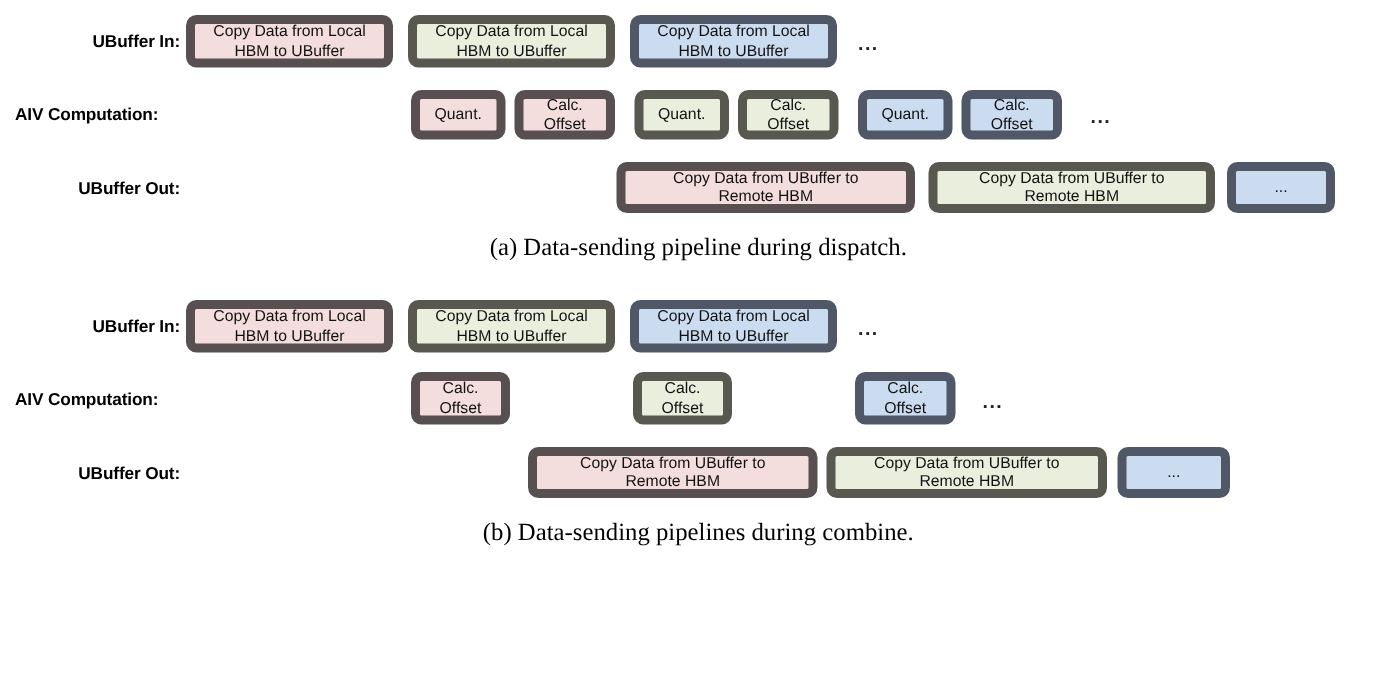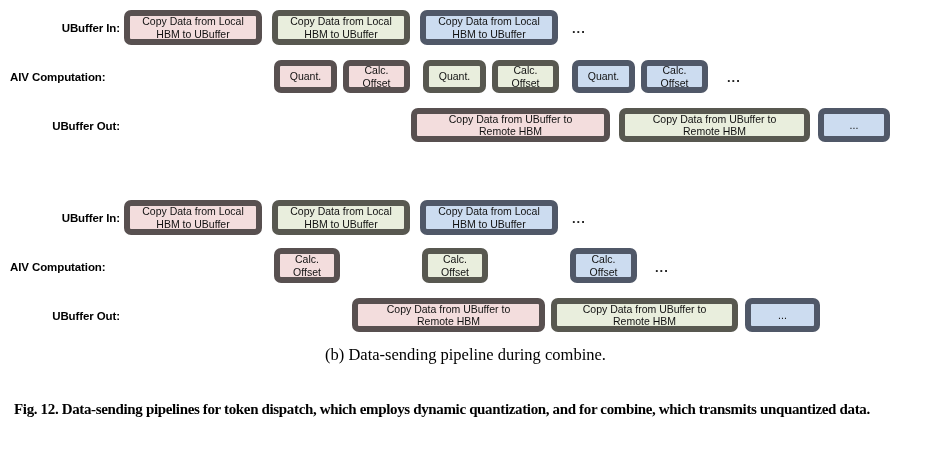--- a/index.html
+++ b/index.html
@@ -115,20 +115,21 @@
 
     <div class="row-label lbl-out" style="top:120px;">UBuffer Out:</div>
 
     <div class="box c-pink" style="left:411px;top:108px;width:199px;height:34px;">Copy Data from UBuffer to
 Remote HBM</div>
     <div class="box c-green" style="left:619px;top:108px;width:191px;height:34px;">Copy Data from UBuffer to
 Remote HBM</div>
     <div class="box c-blue dots" style="left:818px;top:108px;width:72px;height:34px;">...</div>
   </div>
 
+  <div class="subcap" id="cap-a">(a) Data-sending pipeline during dispatch.</div>
 
   <div class="panel" id="panel-b">
 
     <div class="row-label lbl-in" style="top:22px;">UBuffer In:</div>
 
     <div class="box c-pink" style="left:124px;top:10px;width:138px;height:35px;">Copy Data from Local
 HBM to UBuffer</div>
     <div class="box c-green" style="left:272px;top:10px;width:138px;height:35px;">Copy Data from Local
 HBM to UBuffer</div>
     <div class="box c-blue" style="left:420px;top:10px;width:138px;height:35px;">Copy Data from Local
@@ -147,17 +148,16 @@
 
     <div class="row-label lbl-out" style="top:120px;">UBuffer Out:</div>
 
     <div class="box c-pink" style="left:352px;top:108px;width:193px;height:34px;">Copy Data from UBuffer to
 Remote HBM</div>
     <div class="box c-green" style="left:551px;top:108px;width:187px;height:34px;">Copy Data from UBuffer to
 Remote HBM</div>
     <div class="box c-blue dots" style="left:745px;top:108px;width:75px;height:34px;">...</div>
   </div>
 
-  <div class="subcap" id="cap-b">(b) Data-sending pipeline during combine.</div>
+  <div class="subcap" id="cap-b">(b) Data-sending pipelines during combine.</div>
 
-  <div class="figcaption">Fig. 12.  Data-sending pipelines for token dispatch, which employs dynamic quantization, and for combine, which transmits unquantized data.</div>
 
 </div>
 
 </body></html>

